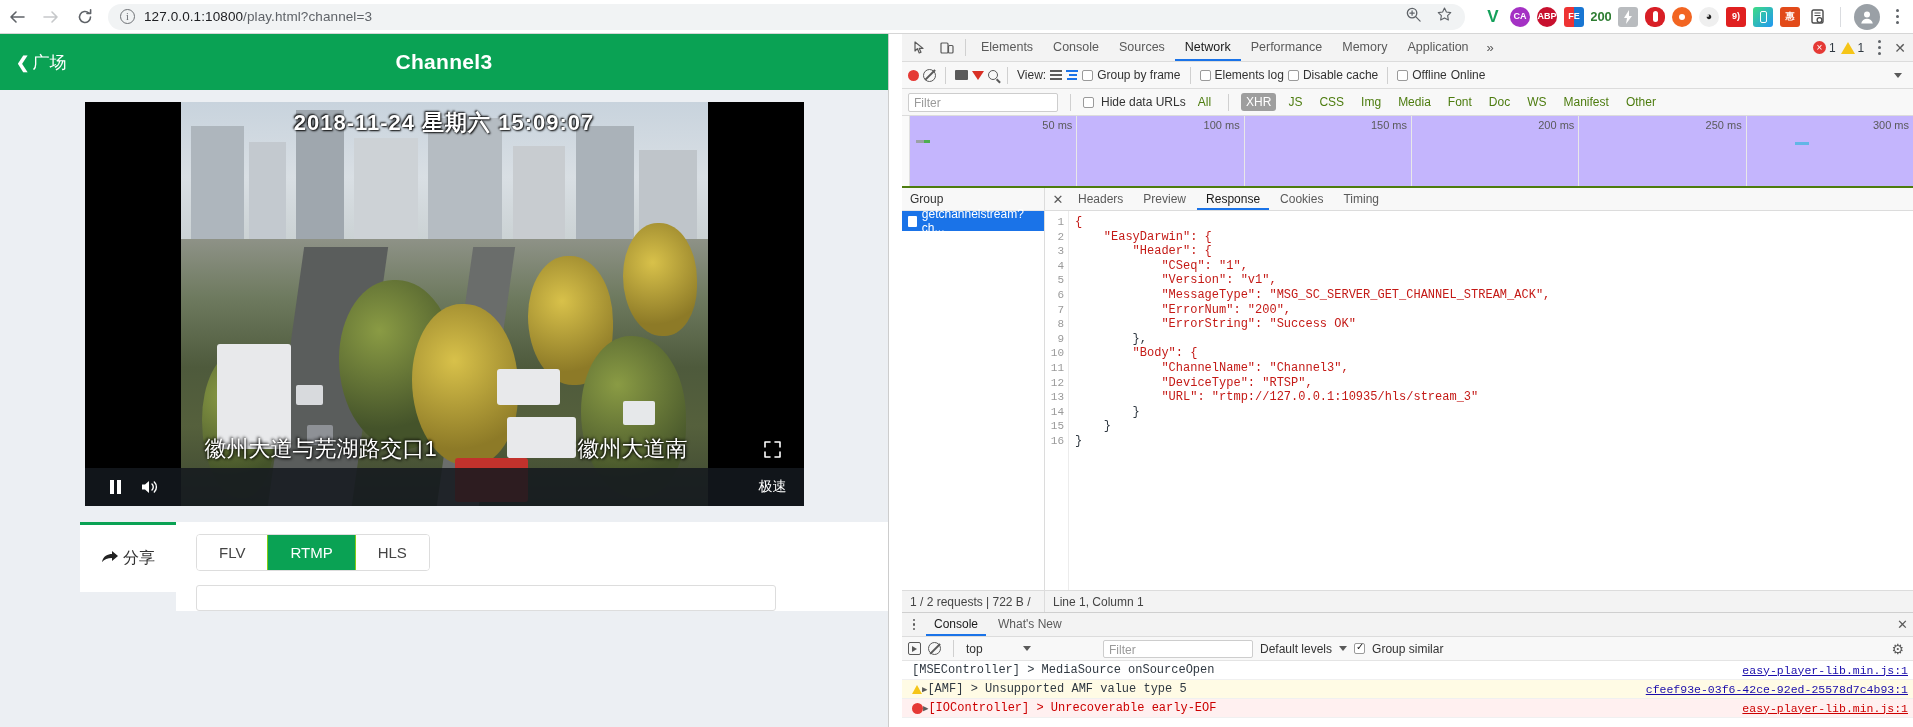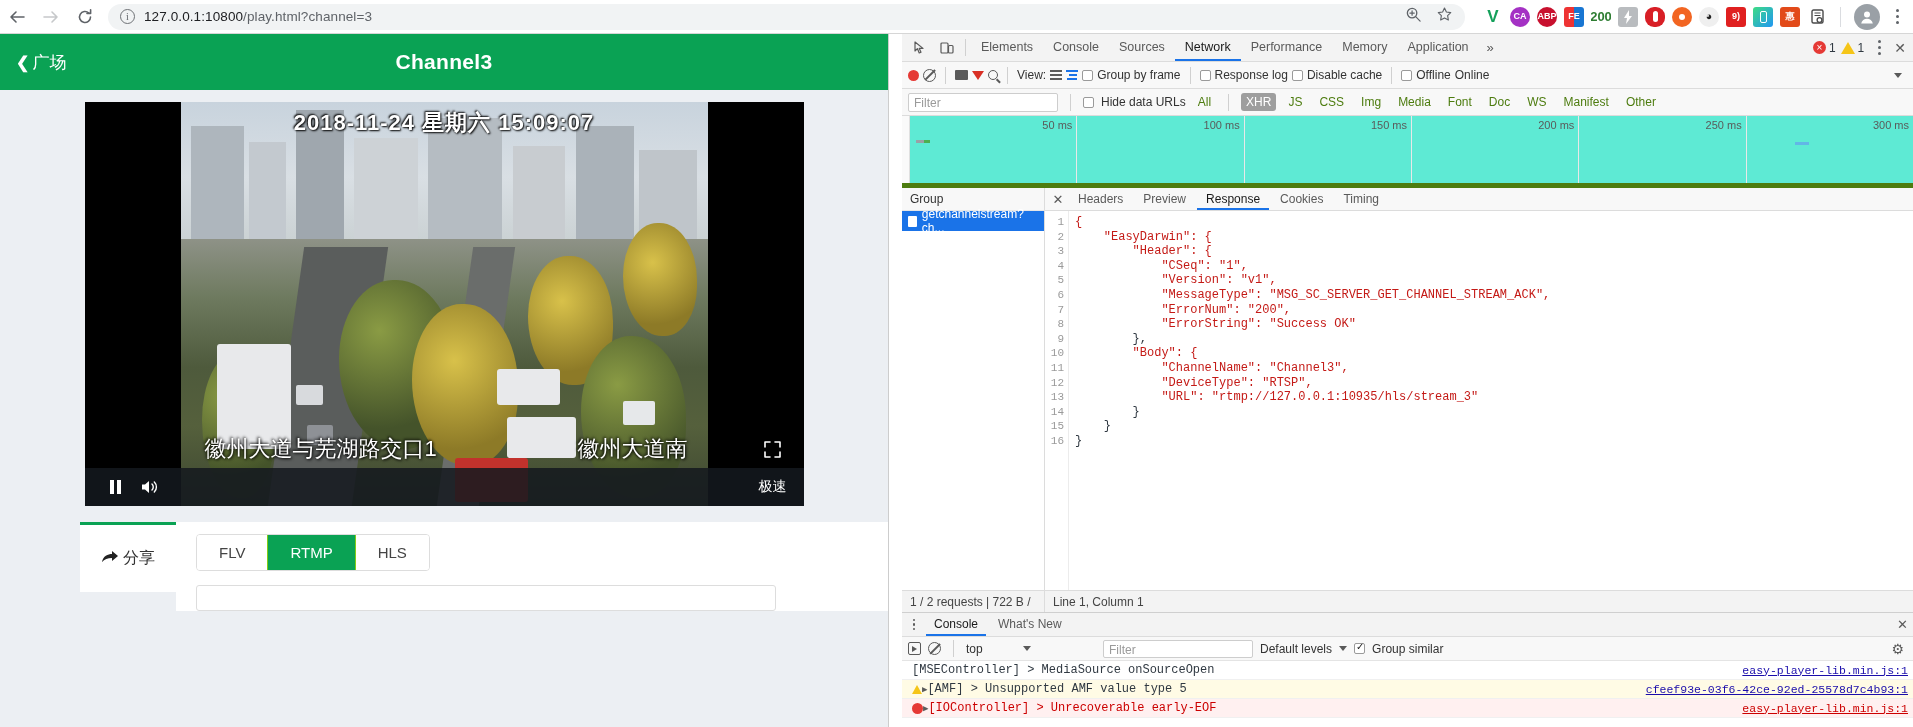--- a/index.html
+++ b/index.html
@@ -208,21 +208,21 @@
     height:27px; display:flex; align-items:center; gap:7px; padding:0 6px;
     border-bottom:1px solid #dcdcdc; background:#f8f8f8;
   }
   .filter-input {
     width:150px; height:19px; border:1px solid #cdcdcd; background:#fff; border-radius:2px;
     font-size:12px; color:#9a9a9a; padding:0 5px; line-height:19px;
   }
   .type-chip { font-size:12px; color:#4d7c0f; padding:2px 5px; border-radius:3px; }
   .type-chip.active { background:#9e9e9e; color:#fff; }
   .dt-timeline {
-    height:72px; border-bottom:5px solid #4d7c0f; background:#5eead4; position:relative;
+    height:72px; border-bottom:2px solid #4d7c0f; background:#c4b5fd; position:relative;
     display:flex;
     text-align:right;
   }
   .tl-left { width:8px; border-right:1px solid #e0e0e0; background:#fafafa; }
   .tl-grid { flex:1; display:flex; position:relative; }
   .tl-col { flex:1; border-right:1px solid #e8e8e8; position:relative; }
   .tl-lbl { position:absolute; right:4px; top:3px; font-size:11px; color:#5a5a5a; }
   .tl-bar1 { position:absolute; left:6px; top:24px; width:14px; height:3px;
     background:linear-gradient(90deg,#9aa0a6 0 55%, #4caf50 55% 100%); }
   .tl-bar2 { position:absolute; right:104px; top:26px; width:14px; height:3px; background:#62b6e6; }
@@ -549,21 +549,21 @@
           </span>
         <span class="wfall-ic">
             <i style="width:12px"></i>
             <i style="width:8px;margin-left:3px"></i>
             <i style="width:10px;margin-left:1px"></i>
           </span>
         <span class="cbx"></span>
         <span class="lbl">Group by frame</span>
         <span class="dt-vsep"></span>
         <span class="cbx"></span>
-        <span class="lbl">Response log</span>
+        <span class="lbl">Elements log</span>
         <span class="cbx"></span>
         <span class="lbl">Disable cache</span>
         <span class="dt-vsep"></span>
         <span class="cbx"></span>
         <span class="lbl">Offline</span>
         <span class="lbl">Online</span>
         <span class="dt-right">
             <span class="caret"></span>
           </span>
       </div>

